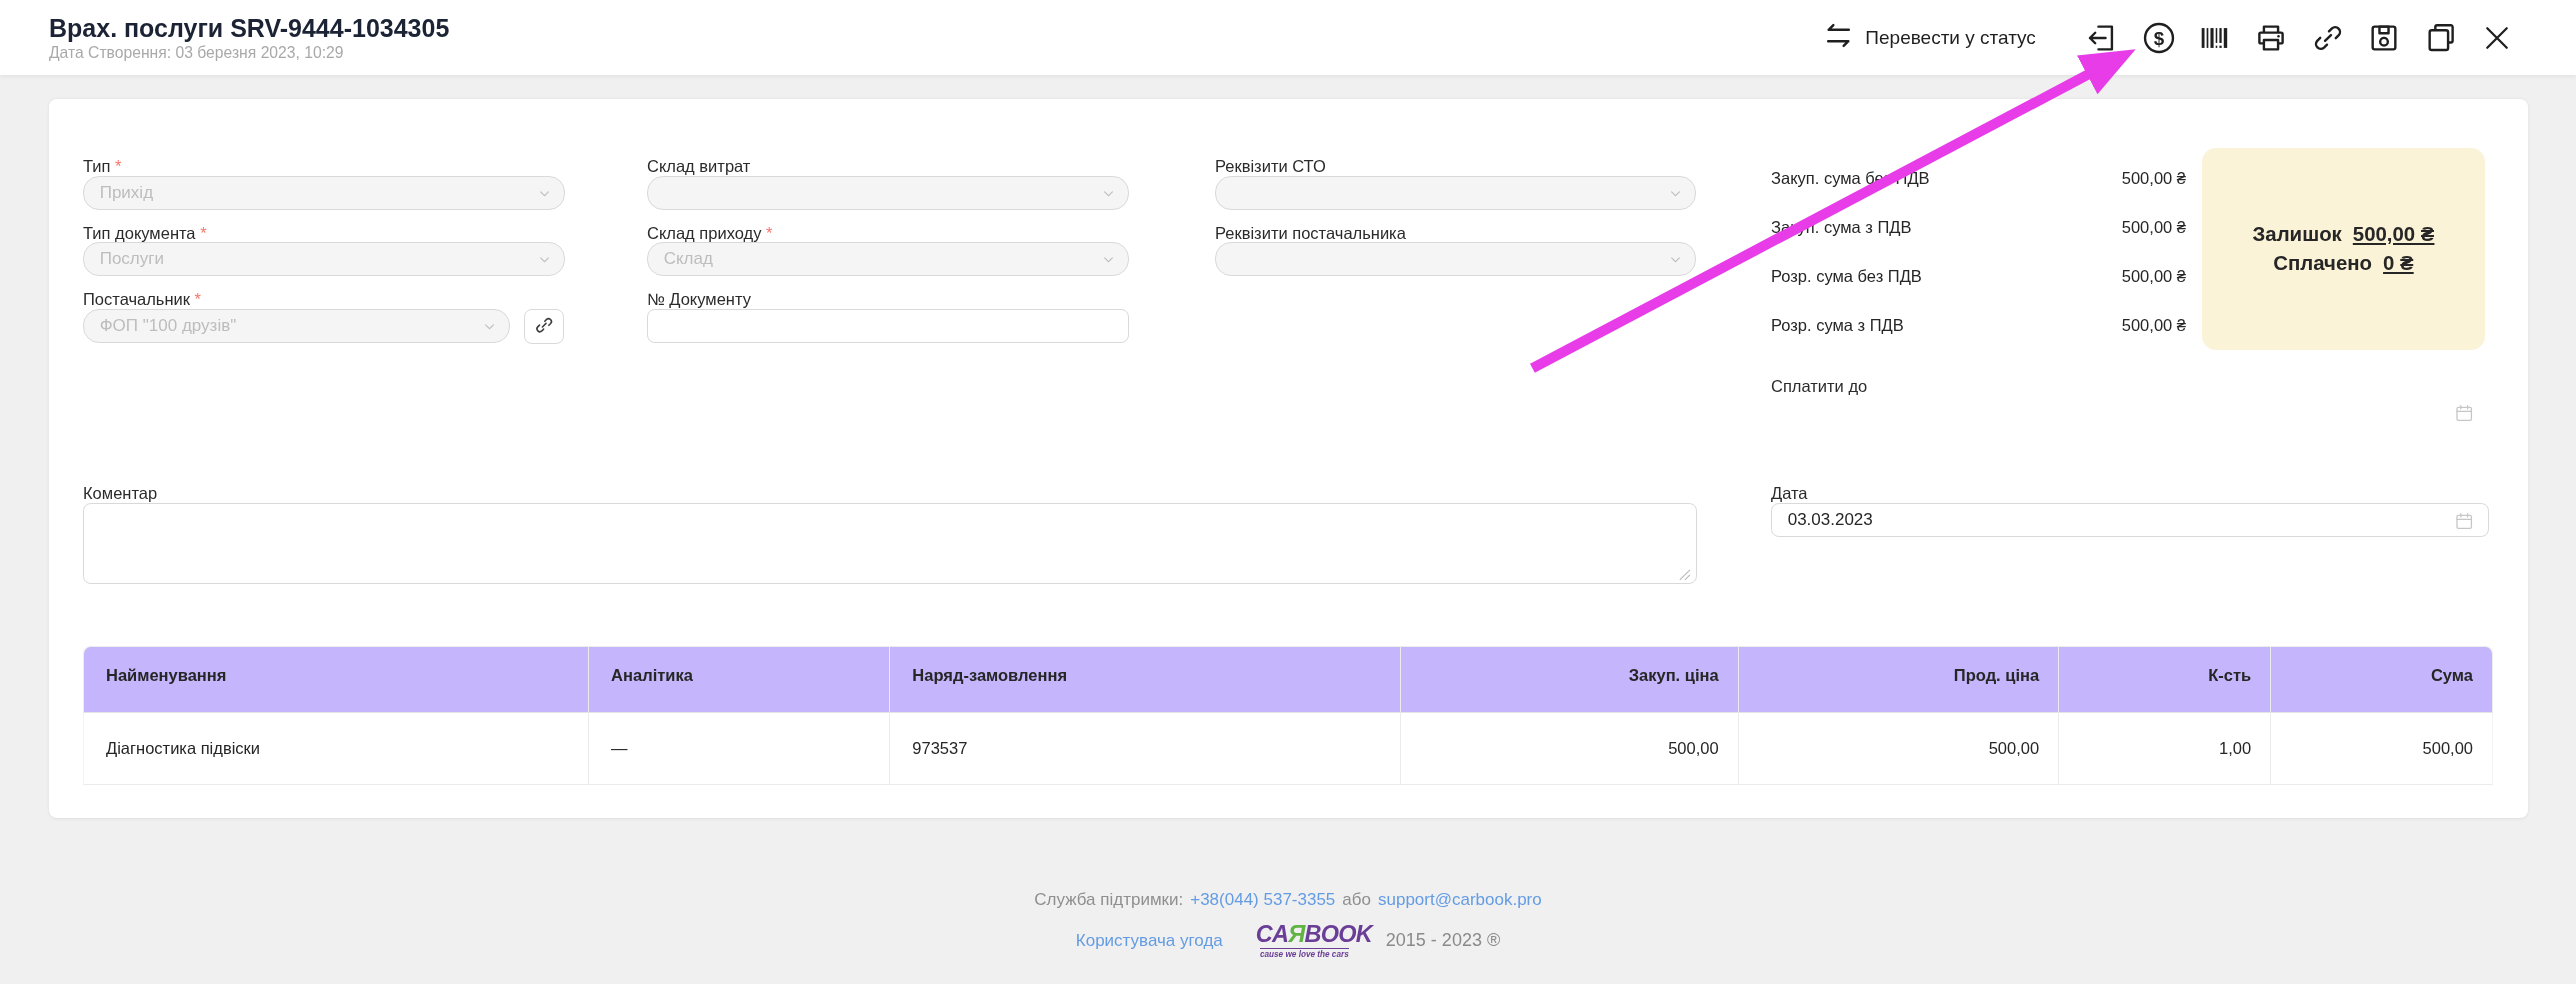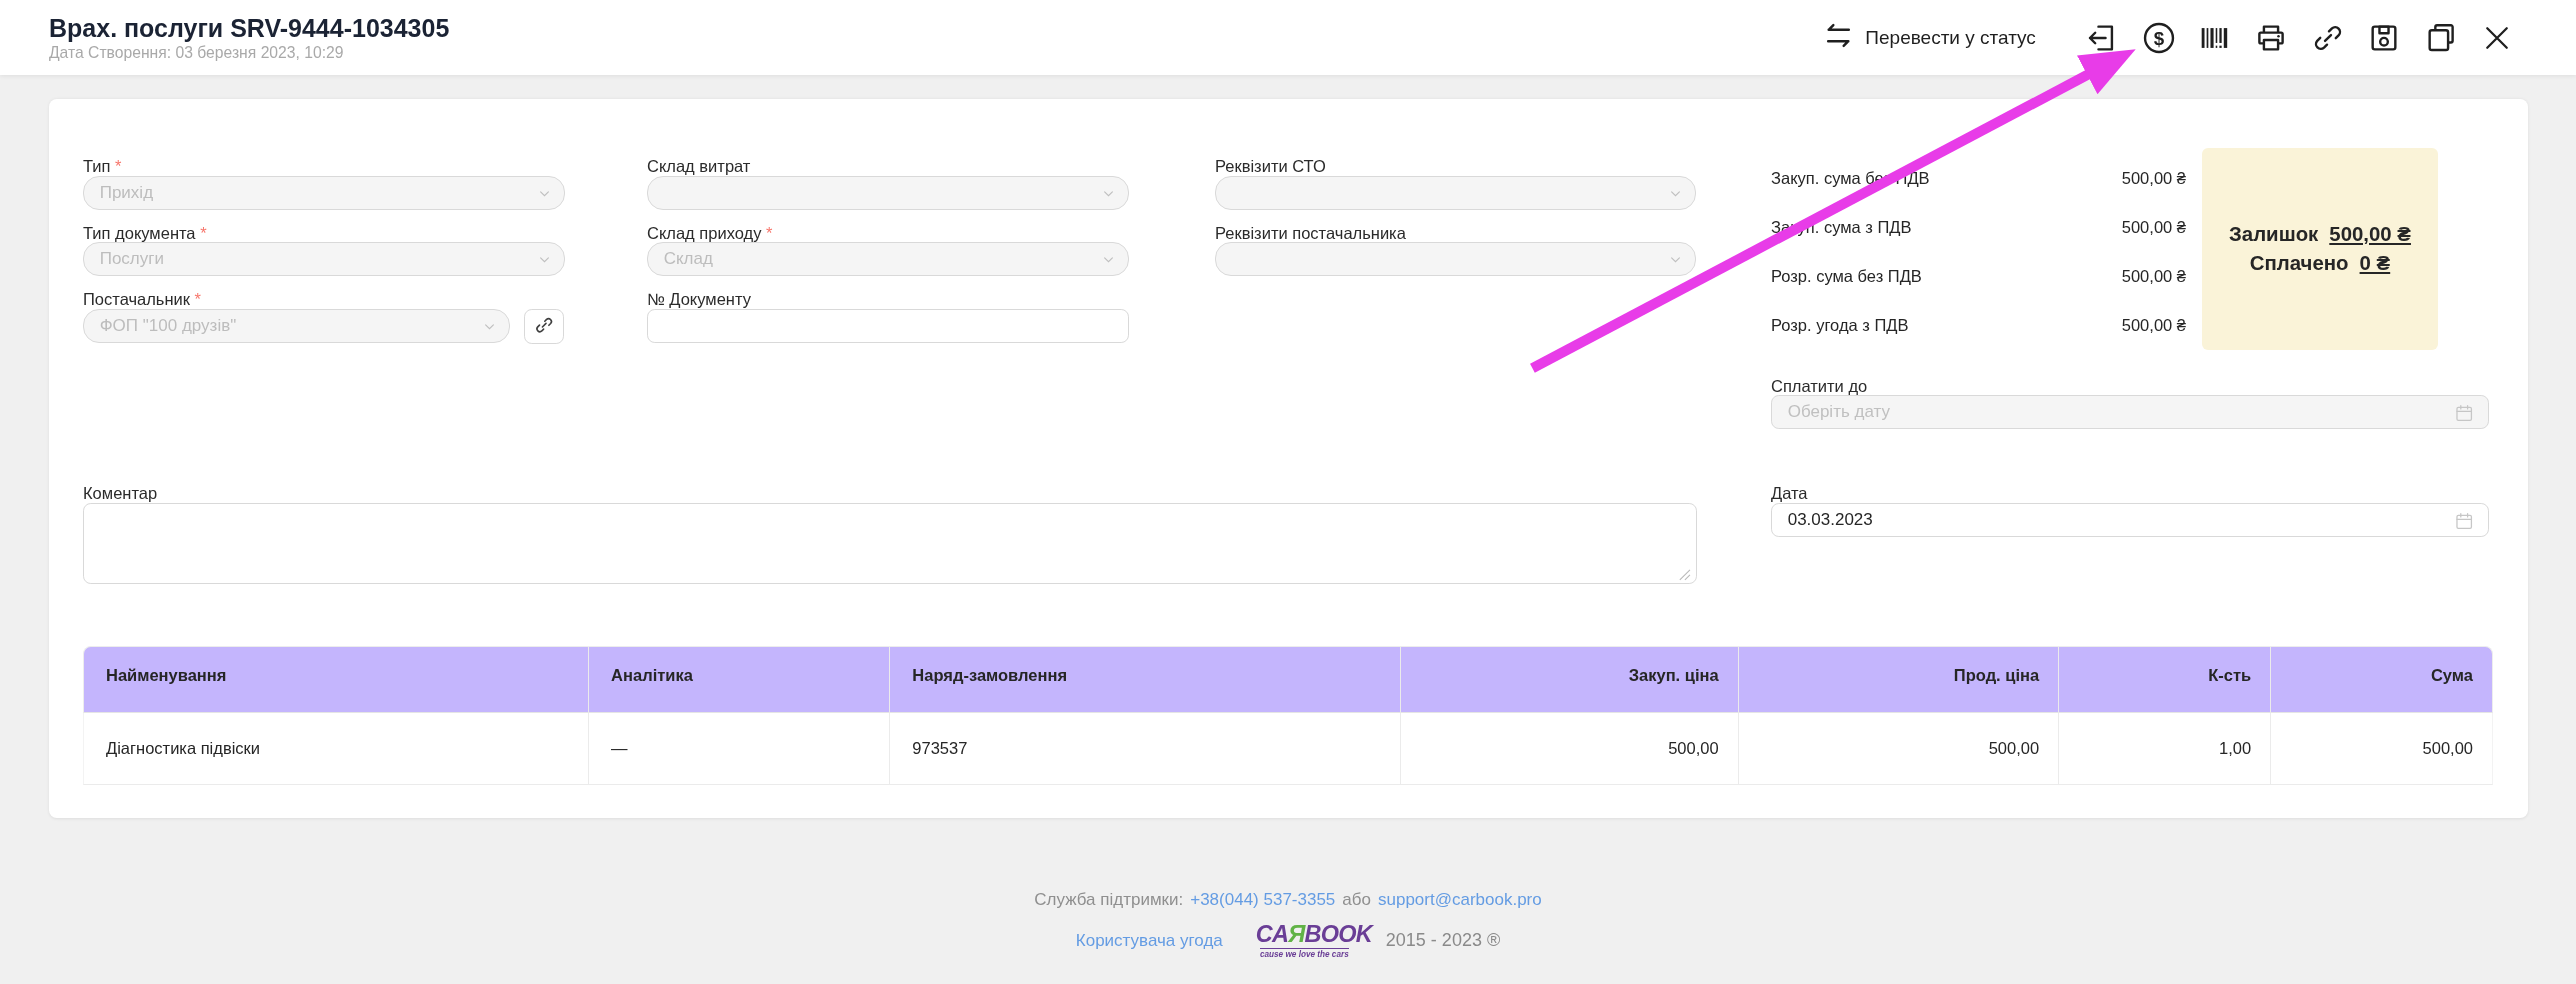--- a/index.html
+++ b/index.html
@@ -38,22 +38,22 @@
 
   
   .c1{left:34px;width:482px;} .c2{left:598px;width:482px;} .c3{left:1166px;width:481px;}
   .row1l{top:58px;} .row1{top:77px;} .row2l{top:125px;} .row2{top:143px;} .row3l{top:191px;} .row3{top:210px;}
 
   
   .sums{position:absolute;left:1722px;top:55px;width:415px;}
   .sum-row{display:flex;justify-content:space-between;align-items:center;height:49px;font-size:16.5px;color:#262626;}
 
   
-  .balance-box{position:absolute;left:2153px;top:49px;width:236px;height:202px;background:#faf3d8;
-               border-radius:6px;display:flex;flex-direction:column;align-items:center;justify-content:center;gap:6.3px;}
+  .balance-box{position:absolute;left:2153px;top:49px;width:283px;height:202px;background:#faf3d8;
+               border-radius:14px;display:flex;flex-direction:column;align-items:center;justify-content:center;gap:6.3px;}
   .bal-line{font-size:20.4px;font-weight:700;color:#262626;display:flex;gap:11px;align-items:baseline;}
   .bal-val{text-decoration:underline;color:#262626;cursor:pointer;}
 
   
   .pay-label{left:1722px;top:278px;}
   .pay-inp{left:1722px;top:296px;width:718px;}
   .comment-label{left:34px;top:385px;}
   .comment-area{position:absolute;left:34px;top:404px;width:1614px;height:81px;background:#fff;
                 border:0.8px solid #d9d9d9;border-radius:7.8px;resize:none;outline:none;
                 font-family:inherit;font-size:17px;padding:7.8px 15.7px;}
@@ -285,38 +285,37 @@
       </div>
       <div class="sum-row">
         <span>Закуп. сума з ПДВ</span>
         <span>500,00 ₴</span>
       </div>
       <div class="sum-row">
         <span>Розр. сума без ПДВ</span>
         <span>500,00 ₴</span>
       </div>
       <div class="sum-row">
-        <span>Розр. угода з ПДВ</span>
+        <span>Розр. сума з ПДВ</span>
         <span>500,00 ₴</span>
       </div>
     </div>
 
     <div class="balance-box">
       <div class="bal-line">
         <span>Залишок</span>
         <span class="bal-val">500,00 ₴</span>
       </div>
       <div class="bal-line">
         <span>Сплачено</span>
         <span class="bal-val">0 ₴</span>
       </div>
     </div>
 
     <label class="fld-label pay-label">Сплатити до</label>
-    <input class="inp gray pay-inp" disabled="" placeholder="Оберіть дату" style="">
     <span class="cal" style="left:2405px;top:304px;">
       <svg width="20.4" height="20.4" viewBox="0 0 24 24" fill="none" stroke="#c6c6c6" stroke-width="1.5" stroke-linecap="round">
         <rect x="3.5" y="5.2" width="17" height="15.3" rx="1.6"></rect>
           <path d="M8 3v4M16 3v4M3.5 9.8h17"></path>
       </svg>
     </span>
 
     <label class="fld-label comment-label">Коментар</label>
     <textarea class="comment-area" style=""></textarea>
     <span class="resize-h">

